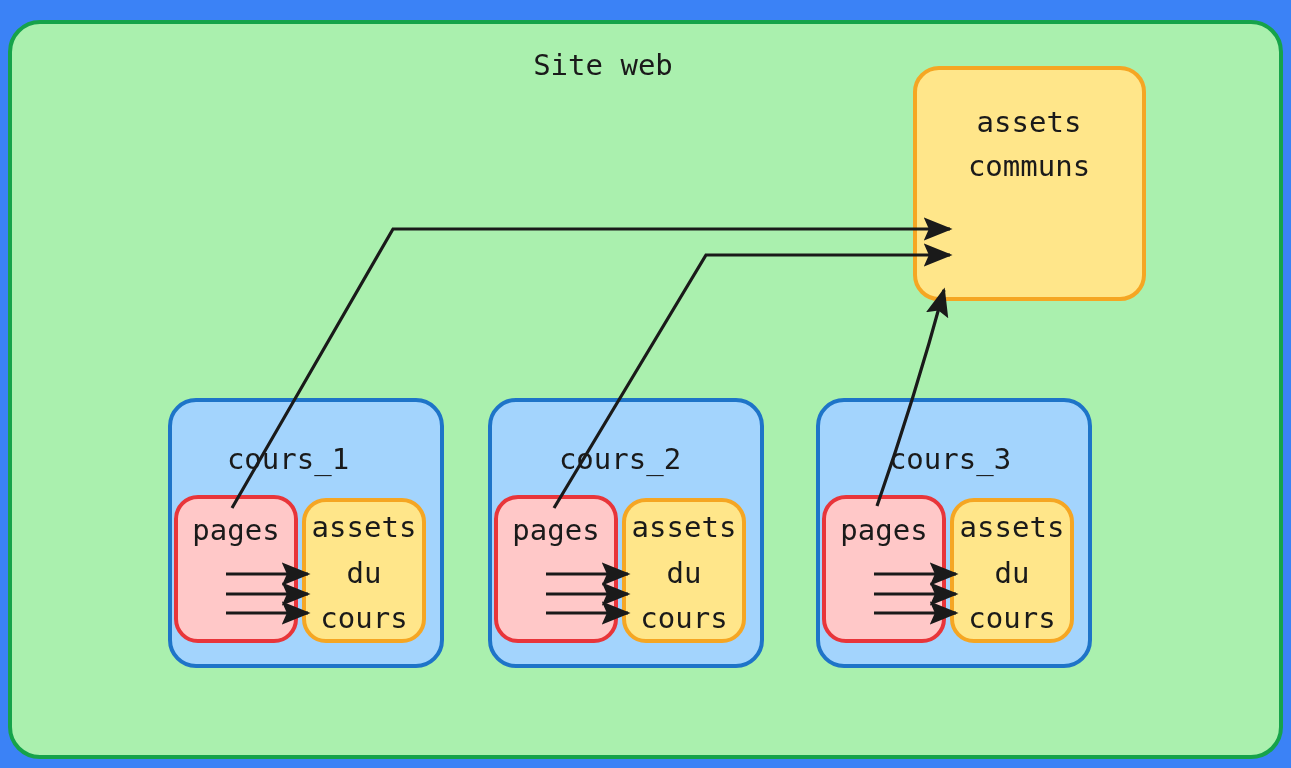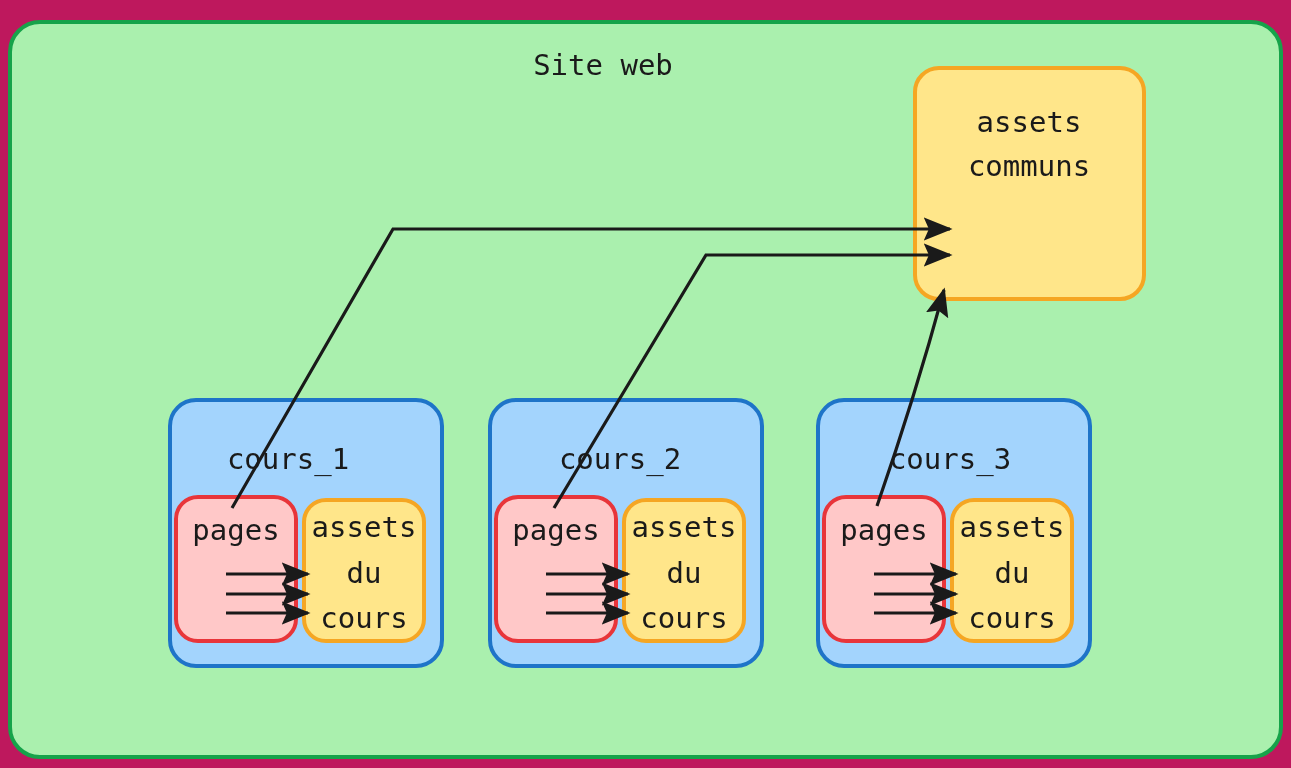--- a/index.html
+++ b/index.html
@@ -4,21 +4,21 @@
 <style>
   html, body {
     margin: 0;
     padding: 0;
     background: #000000;
   }
   #canvas {
     position: relative;
     width: 1291px;
     height: 768px;
-    background: #be185d;
+    background: #3b82f6;
     overflow: hidden;
     font-family: "DejaVu Sans Mono", "Liberation Mono", monospace;
   }
   svg.layer {
     position: absolute;
     left: 0;
     top: 0;
     width: 1291px;
     height: 768px;
   }

